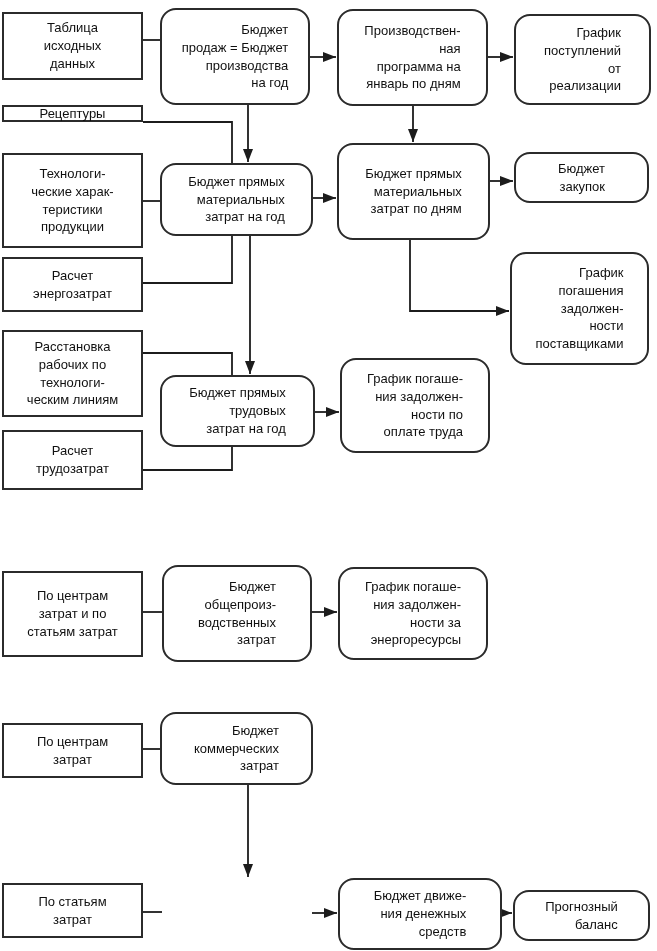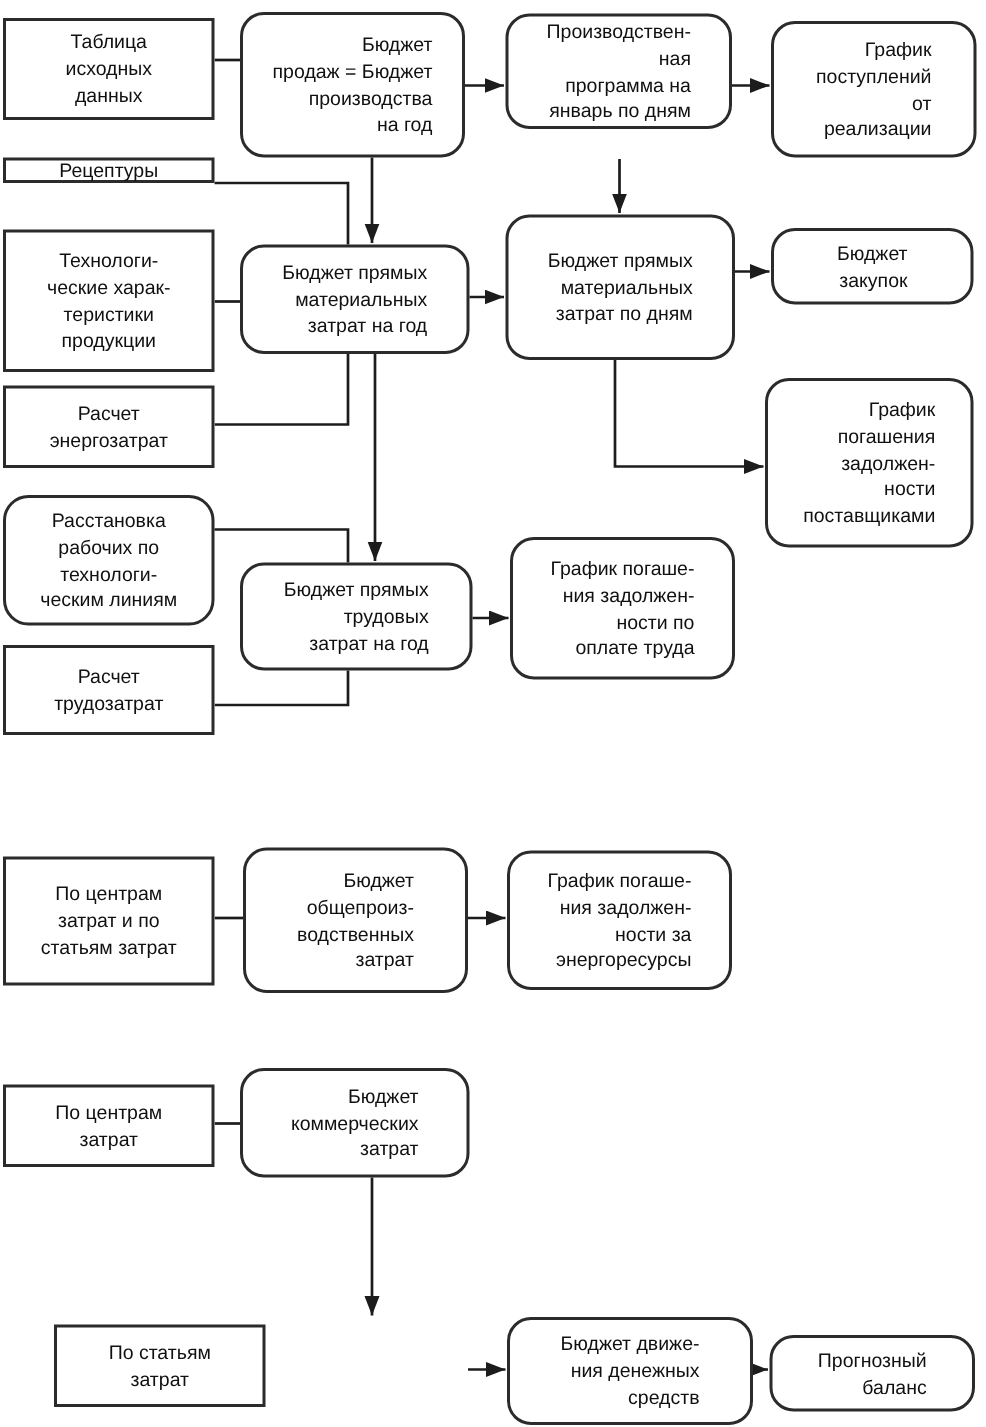--- a/index.html
+++ b/index.html
@@ -56,21 +56,21 @@
     <path marker-end="url(#arr)" d="M490,913 L512,913"></path>
   </svg>
 
   <div class="node rect" style="left:2px;   top:12px;  width:141px; height:68px;">Таблица
 исходных
 данных</div>
   <div class="node round" style="left:160px; top:8px;   width:150px; height:97px;">Бюджет
 продаж = Бюджет
 производства
 на год</div>
-  <div class="node round" style="left:337px; top:9px;   width:151px; height:77px;">Производствен-
+  <div class="node round" style="left:337px; top:9px;   width:151px; height:97px;">Производствен-
 ная
 программа на
 январь по дням</div>
   <div class="node round" style="left:514px; top:14px;  width:137px; height:91px;">График
 поступлений
 от
 реализации</div>
 
   <div class="node rect" style="left:2px;   top:105px; width:141px; height:17px;">Рецептуры</div>
   <div class="node rect" style="left:2px;   top:153px; width:141px; height:95px;">Технологи-
@@ -87,21 +87,21 @@
 закупок</div>
 
   <div class="node rect" style="left:2px;   top:257px; width:141px; height:55px;">Расчет
 энергозатрат</div>
   <div class="node round" style="left:510px; top:252px; width:139px; height:113px;">График
 погашения
 задолжен-
 ности
 поставщиками</div>
 
-  <div class="node rect" style="left:2px;   top:330px; width:141px; height:87px;border-radius:17px;">Расстановка
+  <div class="node rect" style="left:2px;   top:330px; width:141px; height:87px;">Расстановка
 рабочих по
 технологи-
 ческим линиям</div>
   <div class="node round" style="left:160px; top:375px; width:155px; height:72px;">Бюджет прямых
 трудовых
 затрат на год</div>
   <div class="node round" style="left:340px; top:358px; width:150px; height:95px;">График погаше-
 ния задолжен-
 ности по
 оплате труда</div>
@@ -119,21 +119,21 @@
 ния задолжен-
 ности за
 энергоресурсы</div>
 
   <div class="node rect" style="left:2px;   top:723px; width:141px; height:55px;">По центрам
 затрат</div>
   <div class="node round" style="left:160px; top:712px; width:153px; height:73px;">Бюджет
 коммерческих
 затрат</div>
 
-  <div class="node rect" style="left:2px;   top:883px; width:141px; height:55px;margin-left:34px;">По статьям
+  <div class="node rect" style="left:2px;   top:883px; width:141px; height:55px;">По статьям
 затрат</div>
   <div class="node round" style="left:338px; top:878px; width:164px; height:72px;">Бюджет движе-
 ния денежных
 средств</div>
   <div class="node round" style="left:513px; top:890px; width:137px; height:51px;">Прогнозный
 баланс</div>
 
 </div>
 
 </body></html>

